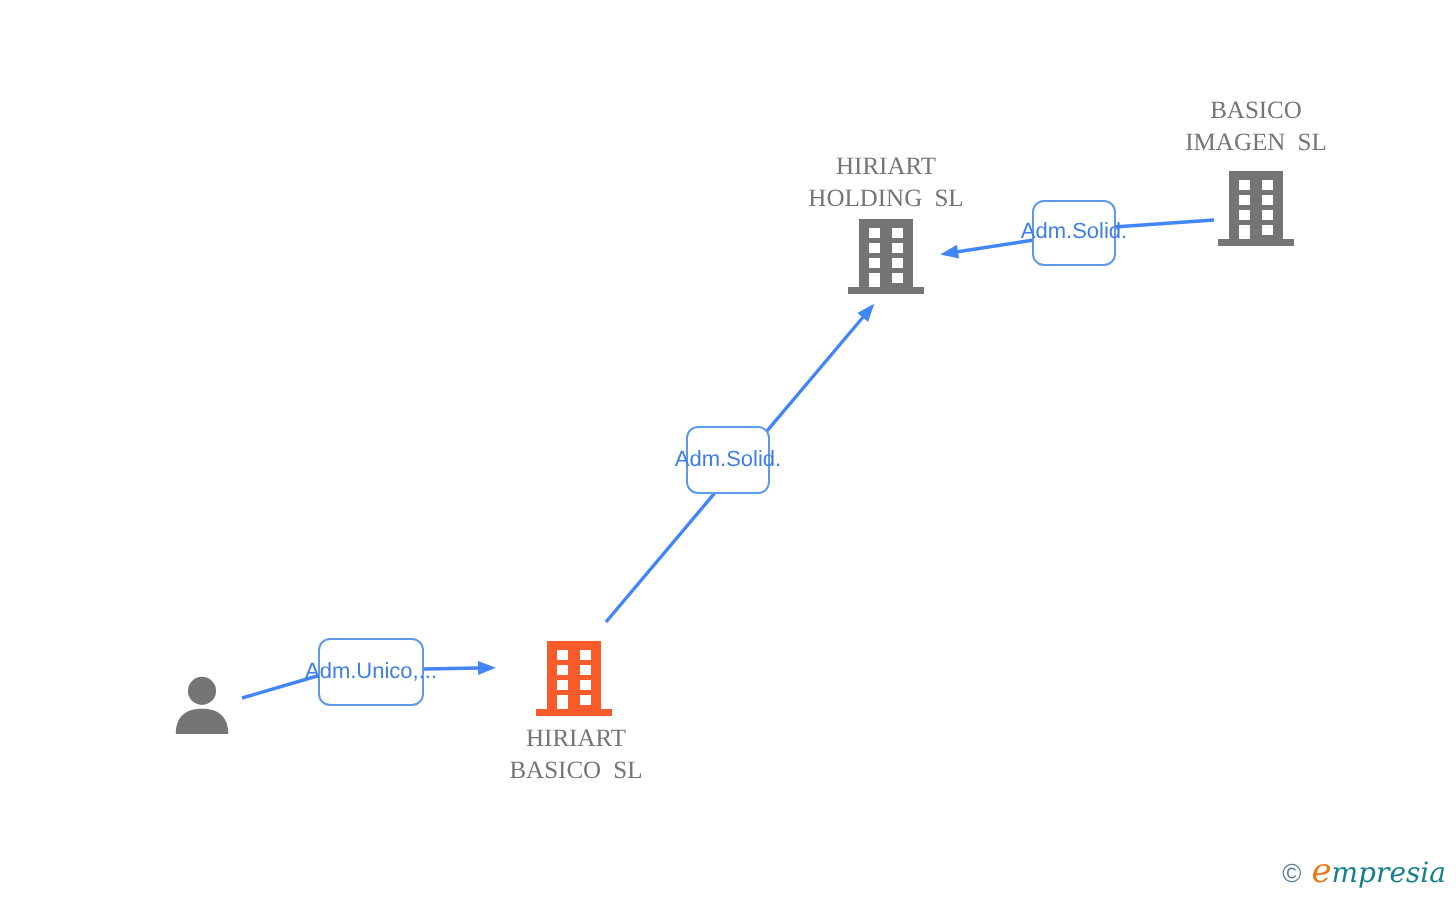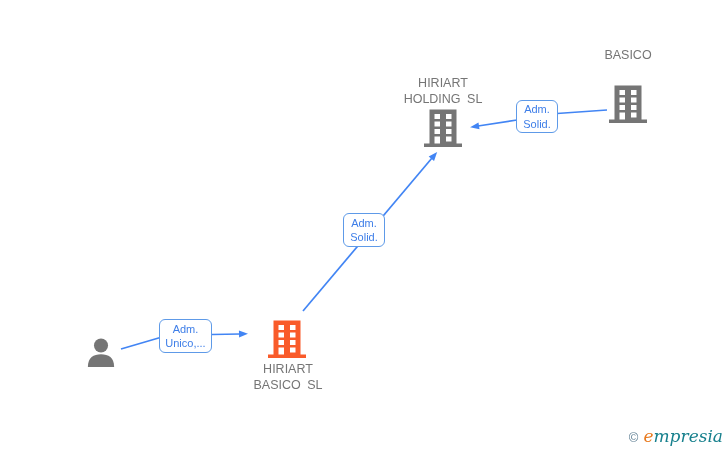--- a/index.html
+++ b/index.html
@@ -4,36 +4,36 @@
 <style>
   html,body{margin:0;padding:0;background:#ffffff;}
   .canvas{
     position:relative;width:728px;height:450px;background:#ffffff;
     font-family:"Liberation Sans",sans-serif;overflow:hidden;
   }
   .connectors{position:absolute;left:0;top:0;z-index:1;}
   .icon{position:absolute;z-index:2;cursor:pointer;}
   .node-label{
     position:absolute;z-index:2;width:120px;text-align:center;
-    color:#757575;font-size:12.5px;line-height:16px;word-spacing:3px;
+    color:#757575;font-size:12.5px;line-height:16px;word-spacing:3px;font-family:Liberation Serif, serif;
   }
   .edge-box{
     position:absolute;z-index:3;box-sizing:border-box;
     background:#ffffff;border:1.5px solid #5e9ae8;border-radius:6px;
     color:#3e7ee8;font-size:11px;line-height:14.5px;text-align:center;
-    display:flex;flex-direction:column;align-items:center;justify-content:center;
+    display:flex;flex-direction:row;align-items:center;justify-content:center;
     cursor:pointer;
   }
   .watermark{
     position:absolute;right:5px;bottom:4px;z-index:2;
     display:flex;align-items:baseline;white-space:nowrap;
   }
   .wm-copy{color:#5c7d92;font-size:13px;margin-right:5px;font-family:"Liberation Sans",sans-serif;}
   .wm-e{color:#e8791d;font-size:17px;font-style:italic;font-family:"DejaVu Serif",serif;}
-  .wm-rest{color:#17808d;font-size:17px;font-style:italic;font-family:"DejaVu Serif",serif;}
+  .wm-rest{color:#17808d;font-size:14px;font-style:italic;font-family:"DejaVu Serif",serif;}
 </style>
 </head>
 <body>
 
 <div class="canvas">
 
   <svg class="connectors" width="728" height="450" viewBox="0 0 728 450">
     <defs>
       <marker id="arrowhead" markerWidth="10" markerHeight="8" refX="1.5" refY="4" orient="auto" markerUnits="userSpaceOnUse">
         <path d="M0.5,0.5 L9.5,4 L0.5,7.5 Z" fill="#4285f4"></path>
@@ -84,20 +84,21 @@
       <rect x="23" y="13.5" width="5.5" height="5" fill="#ffffff"></rect>
       <rect x="11.5" y="21" width="5.5" height="5" fill="#ffffff"></rect>
       <rect x="23" y="21" width="5.5" height="5" fill="#ffffff"></rect>
       <rect x="11.5" y="28.5" width="5.5" height="7" fill="#ffffff"></rect>
       <rect x="23" y="28.5" width="5.5" height="5" fill="#ffffff"></rect>
     </svg>
   </div>
 
   <div class="node-label" style="left:568px;top:47px">
     <div>BASICO</div>
+    <div>IMAGEN SL</div>
   </div>
   <div class="icon" style="left:608px;top:84px;width:40px;height:40px">
     <svg width="40" height="40" viewBox="0 0 40 40">
       <rect x="1" y="35.5" width="38" height="3.5" fill="#757575"></rect>
       <rect x="6.5" y="1.5" width="27" height="34.5" fill="#757575"></rect>
       <rect x="11.5" y="6" width="5.5" height="5" fill="#ffffff"></rect>
       <rect x="23" y="6" width="5.5" height="5" fill="#ffffff"></rect>
       <rect x="11.5" y="13.5" width="5.5" height="5" fill="#ffffff"></rect>
       <rect x="23" y="13.5" width="5.5" height="5" fill="#ffffff"></rect>
       <rect x="11.5" y="21" width="5.5" height="5" fill="#ffffff"></rect>

